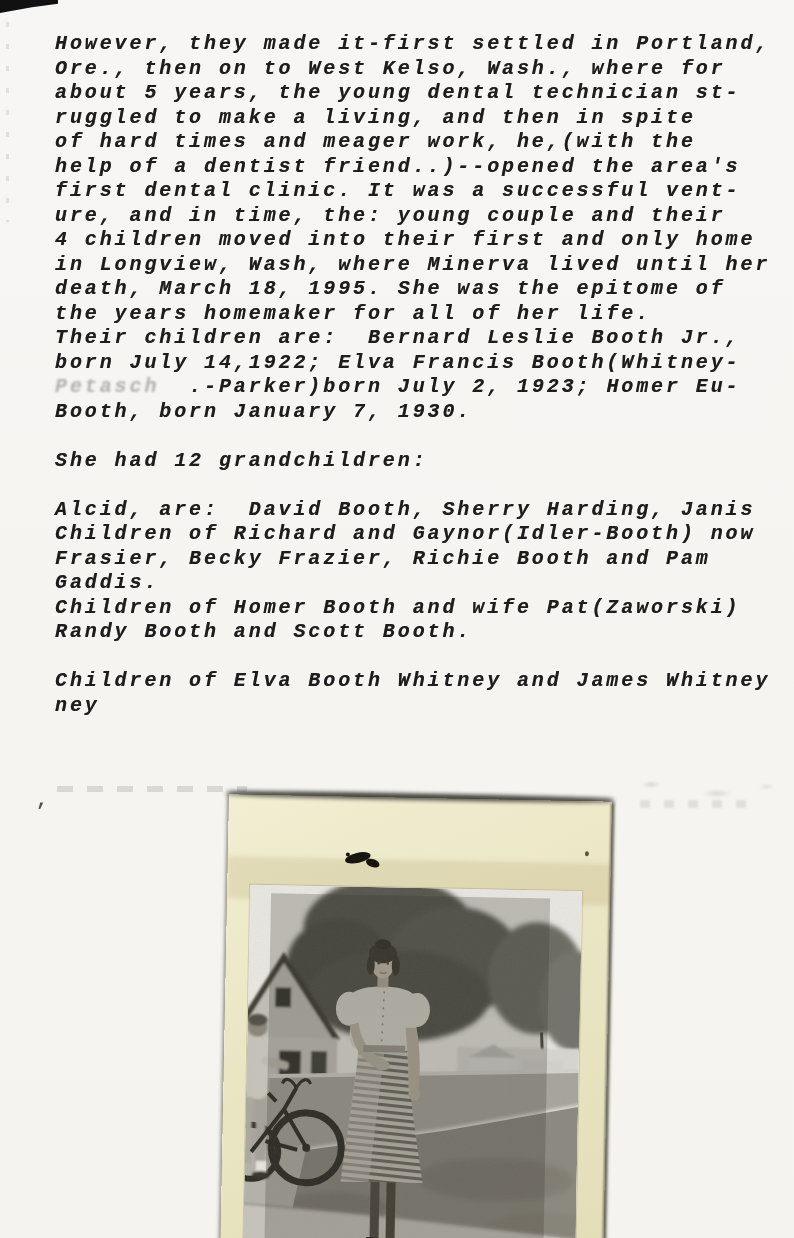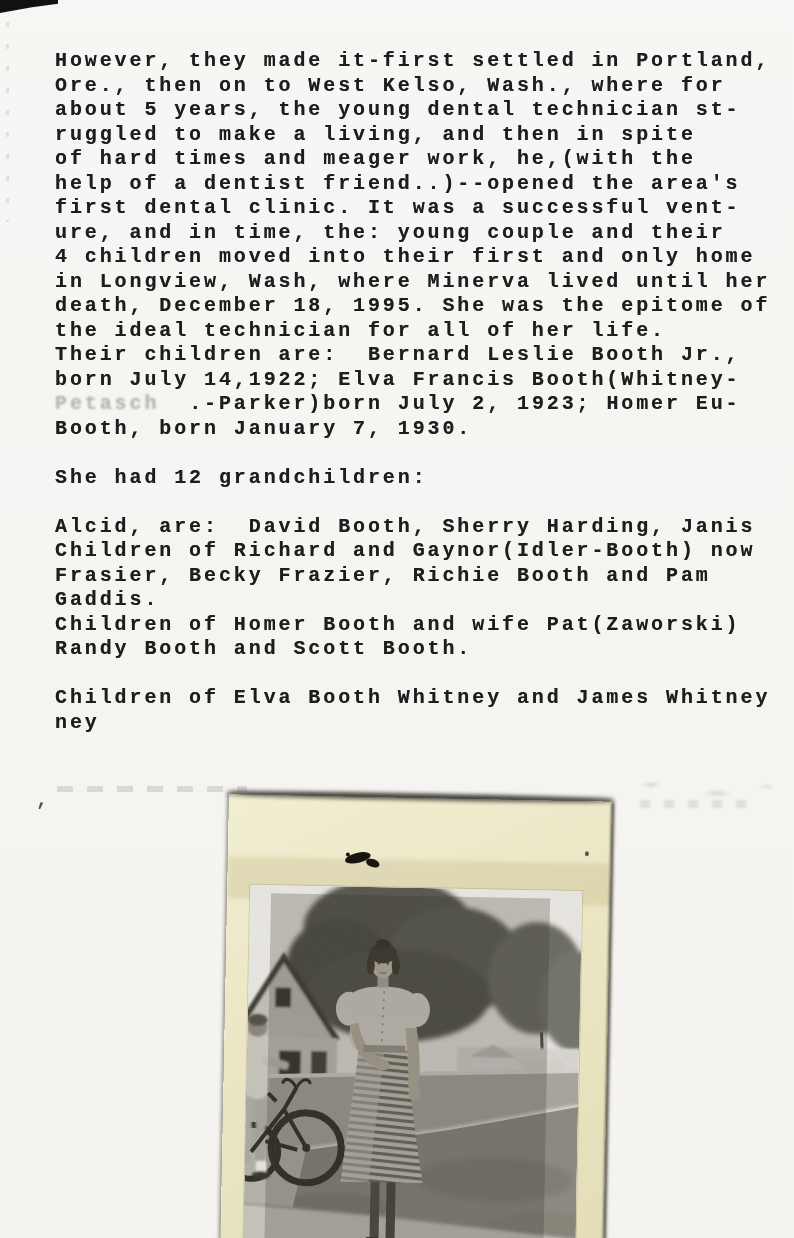--- a/index.html
+++ b/index.html
@@ -12,21 +12,21 @@
   .corner-mark{
     position:absolute;left:0;top:0;width:58px;height:13px;background:#111;
     clip-path:polygon(0 0,100% 0,100% 28%,55% 55%,0 100%);
     filter:blur(.4px);
   }
   .edge-fold{
     position:absolute;left:6px;top:22px;width:3px;height:200px;opacity:.18;
     background:repeating-linear-gradient(180deg,#777 0 5px,transparent 5px 22px);
   }
   
-  .doc{position:absolute;left:55px;top:49px;}
+  .doc{position:absolute;left:55px;top:32px;font-style:italic;}
   .para{margin:0 0 24.5px 0;}
   .ln{
     font-size:20px;line-height:24.5px;letter-spacing:2.9px;font-weight:700;
     color:#1d1d1d;white-space:pre;text-shadow:0 0 .5px rgba(20,20,20,.55);
   }
   .faded{opacity:.38;color:#4a4a4a;filter:blur(1.1px);}
   .smudge{opacity:.45;color:#6d6d6d;filter:blur(.6px);}
   .stray-comma{position:absolute;left:36px;top:788px;font-size:20px;font-weight:700;color:#2a2a2a;opacity:.8;}
   
   .smear-a{
@@ -82,22 +82,22 @@
     <div class="ln">However, they made it-first settled in Portland,</div>
     <div class="ln">Ore., then on to West Kelso, Wash., where for</div>
     <div class="ln">about 5 years, the young dental technician st-</div>
     <div class="ln">ruggled to make a living, and then in spite</div>
     <div class="ln">of hard times and meager work, he,(with the</div>
     <div class="ln">help of a dentist friend..)--opened the area's</div>
     <div class="ln">first dental clinic. It was a successful vent-</div>
     <div class="ln">ure, and in time, the: young couple and their</div>
     <div class="ln">4 children moved into their first and only home</div>
     <div class="ln">in Longview, Wash, where Minerva lived until her</div>
-    <div class="ln">death, December 18, 1995. She was the epitome of</div>
-    <div class="ln">the ideal technician for all of her life.</div>
+    <div class="ln">death, March 18, 1995. She was the epitome of</div>
+    <div class="ln">the years homemaker for all of her life.</div>
     <div class="ln">Their children are:  Bernard Leslie Booth Jr.,</div>
     <div class="ln">born July 14,1922; Elva Francis Booth(Whitney-</div>
     <div class="ln"><span class="faded">Petasch</span><span>  .-Parker)born July 2, 1923; Homer Eu-</span></div>
     <div class="ln">Booth, born January 7, 1930.</div>
   </div>
 
   <div class="para">
     <div class="ln">She had 12 grandchildren:</div>
   </div>
 

